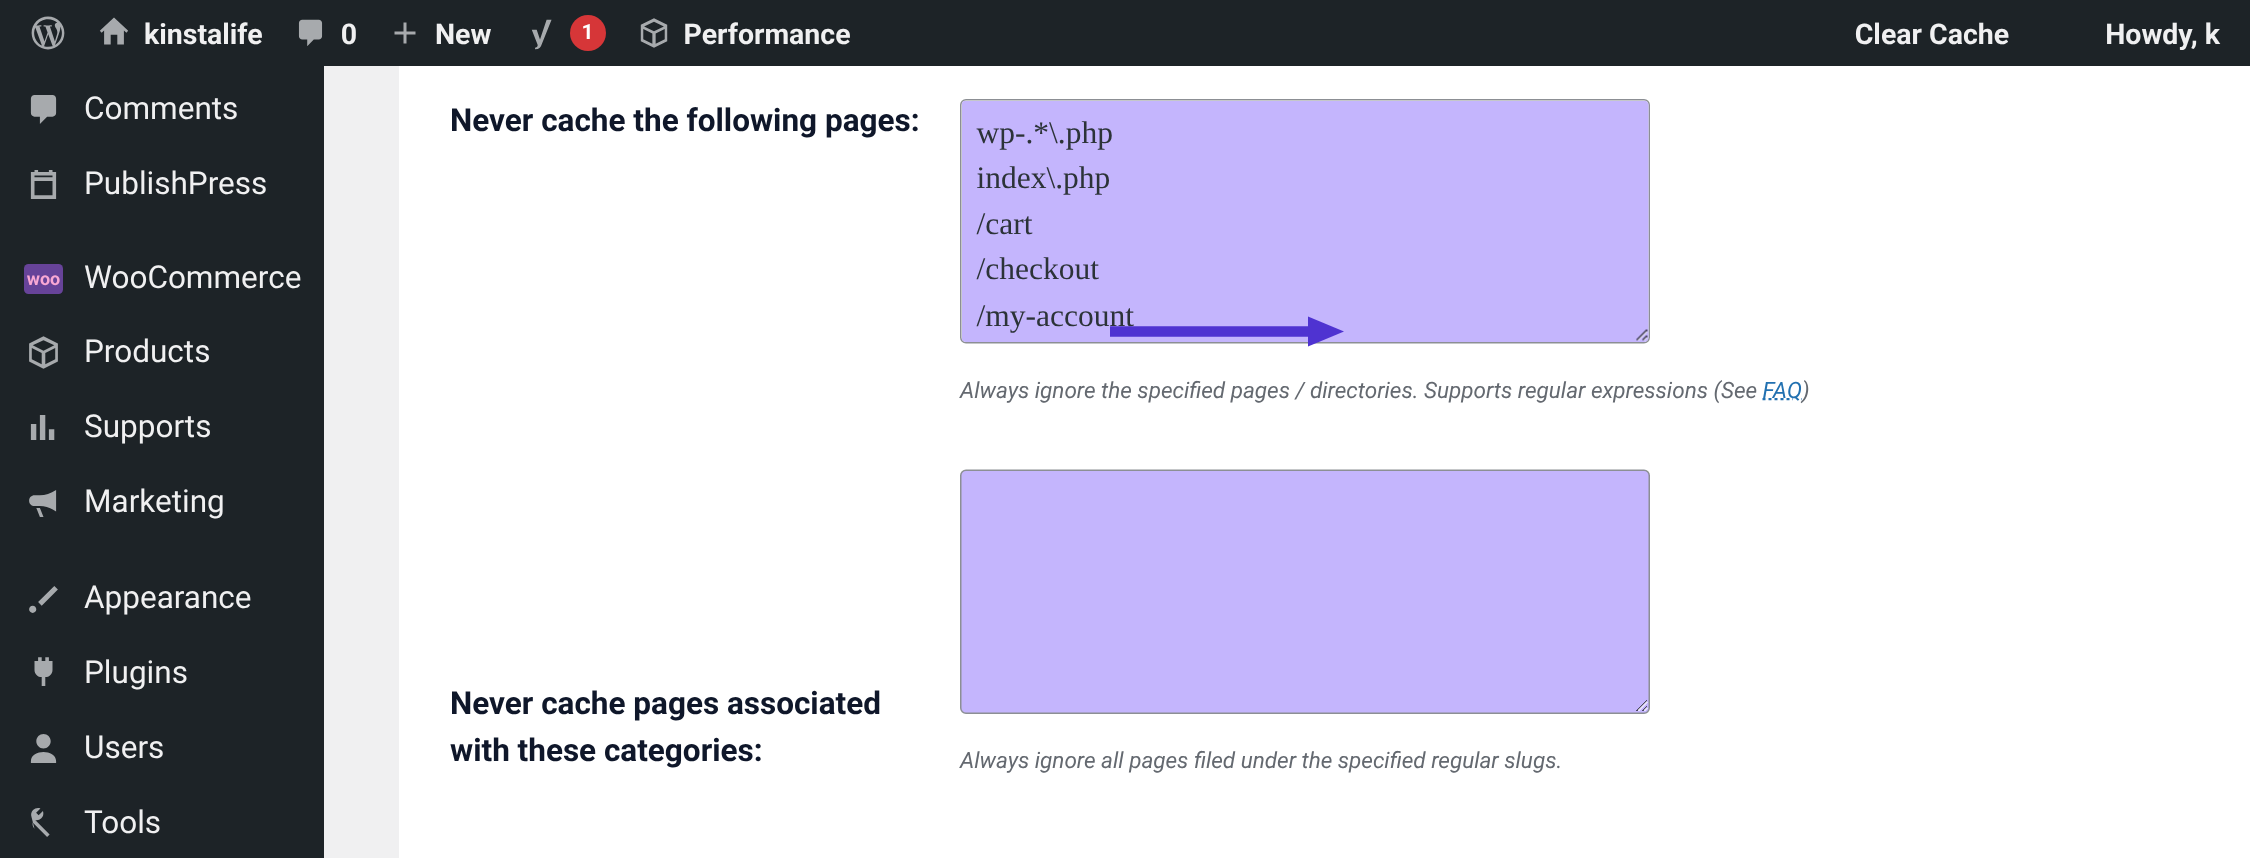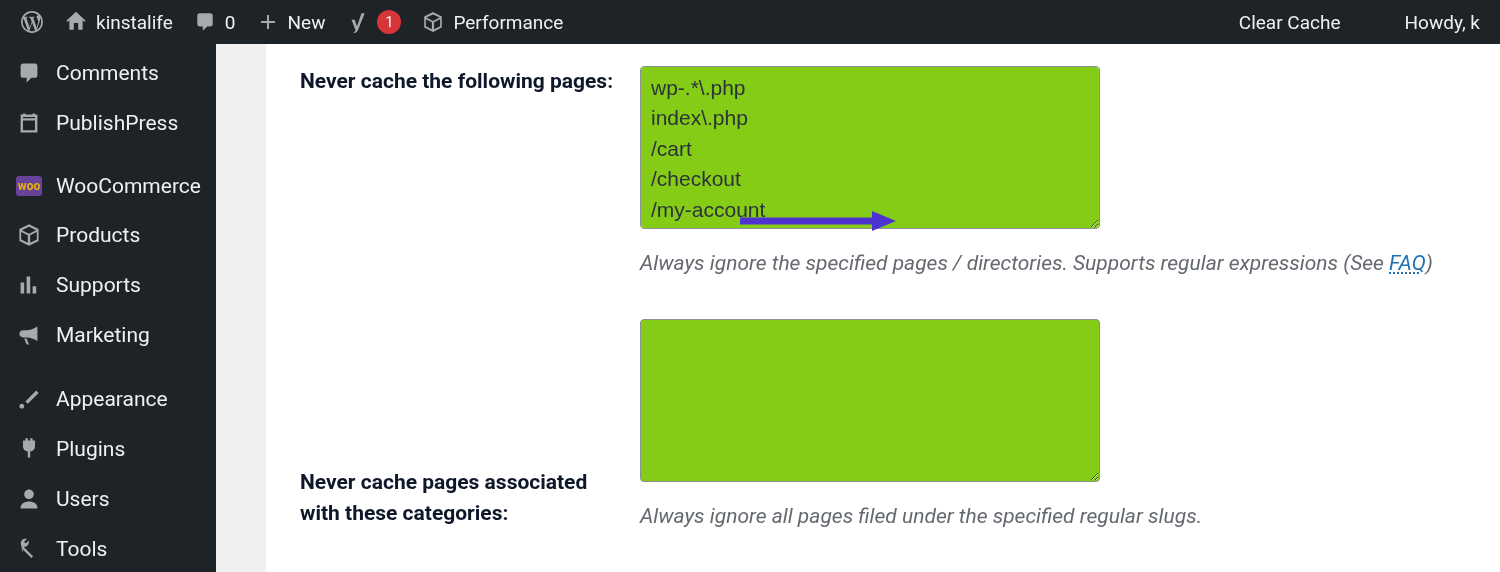--- a/index.html
+++ b/index.html
@@ -6,57 +6,57 @@
   html, body { width: 1500px; height: 572px; font-family: -apple-system, BlinkMacSystemFont, "Segoe UI", Roboto, sans-serif; overflow: hidden; }
   body { background: #f0f0f1; }
 
   
   .adminbar {
     position: absolute; top: 0; left: 0; right: 0; height: 44px;
     background: #1d2327; color: #c3c4c7; display: flex; align-items: center;
     font-size: 19px; padding: 0 10px;
     z-index: 100;
   }
-  .adminbar .ab-item { display: flex; align-items: center; height: 44px; padding: 0 10px; cursor: pointer; color: #f0f0f1; gap: 8px; }
+  .adminbar .ab-item { display: flex; align-items: center; height: 44px; padding: 0 10px; cursor: pointer; color: #f0f0f1; gap: 8px; font-weight: bold; }
   .adminbar .ab-right { margin-left: auto; display: flex; gap: 44px; }
   .adminbar .icon { display: inline-flex; align-items: center; justify-content: center; width: 24px; height: 24px; }
   .adminbar svg { fill: #a7aaad; }
   .badge { background: #d63638; color: #fff; border-radius: 50%; width: 24px; height: 24px; display: inline-flex; align-items: center; justify-content: center; font-size: 14px; }
 
   
   .sidebar {
     position: absolute; top: 44px; left: 0; width: 216px; bottom: 0;
     background: #1d2327; color: #f0f0f1; padding-top: 4px;
   }
   .sidebar .menu-item {
     display: flex; align-items: center; gap: 14px;
     padding: 12px 16px; font-size: 21px; color: #f0f0f1; cursor: pointer;
   }
   .sidebar .menu-item.sep-above { margin-top: 14px; }
   .sidebar .menu-item .micon { width: 26px; height: 26px; display: inline-flex; align-items: center; justify-content: center; }
   .sidebar .menu-item svg { fill: #a7aaad; }
-  .sidebar .woo-badge { background: #674399; color: #eab308; font-size: 12px; font-weight: 700; padding: 2px 4px; border-radius: 3px; display:inline-flex; align-items:center; justify-content:center; width:26px; height:20px;}
+  .sidebar .woo-badge { background: #674399; color: #f9a8d4; font-size: 12px; font-weight: 700; padding: 2px 4px; border-radius: 3px; display:inline-flex; align-items:center; justify-content:center; width:26px; height:20px;}
 
   
   .content {
     position: absolute; top: 44px; left: 252px; right: 0; bottom: 0;
     background: #fff; border-left: 14px solid #f0f0f1;
     overflow: hidden;
   }
   .form-table { width: 100%; }
   .form-row { display: flex; padding: 22px 0 0 34px; }
   .form-row .th { width: 340px; font-size: 21px; font-weight: 700; color: #0f172a; line-height: 1.45; padding-right: 10px;}
   .form-row .td { flex: 1; }
   textarea.widefat {
-    width: 460px; height: 163px; font-size: 21px; font-family: Liberation Sans, sans-serif;
+    width: 460px; height: 163px; font-size: 21px; font-family: Liberation Serif, serif;
     padding: 6px 10px; border: 1px solid #8c8f94; border-radius: 4px; resize: both;
-    line-height: 1.45; color: #2c3338; background:#84cc16;
+    line-height: 1.45; color: #2c3338; background:#c4b5fd;
   }
   .description {
-    font-style: italic; color: #646970; font-size: 21px; margin-top: 18px;
+    font-style: italic; color: #646970; font-size: 15px; margin-top: 18px;
   }
   .description a { color: #2271b1; text-decoration: underline; text-decoration-style: dotted; }
 
   
   .arrow {
     position: absolute; top: 166px; left: 474px; width: 156px; height: 22px;
   }
 </style>
 </head>
 <body>

